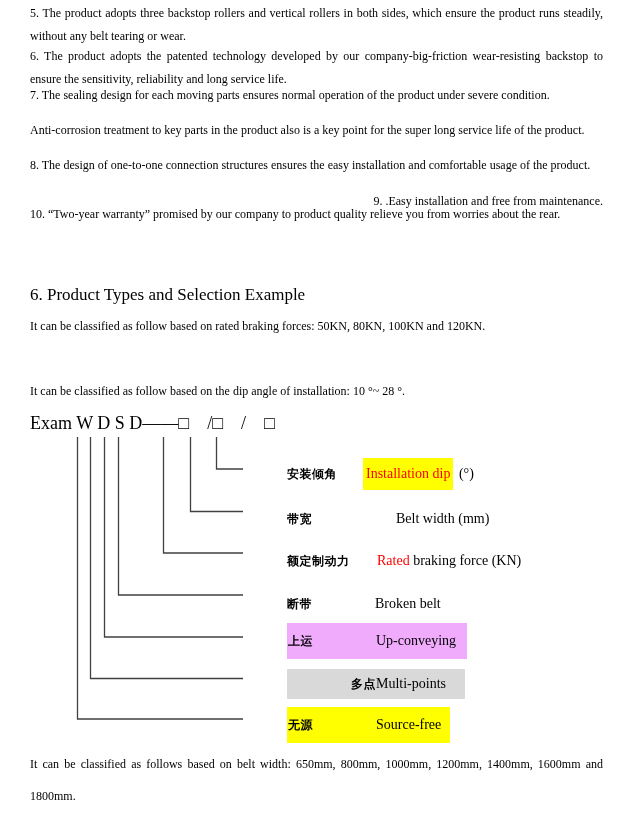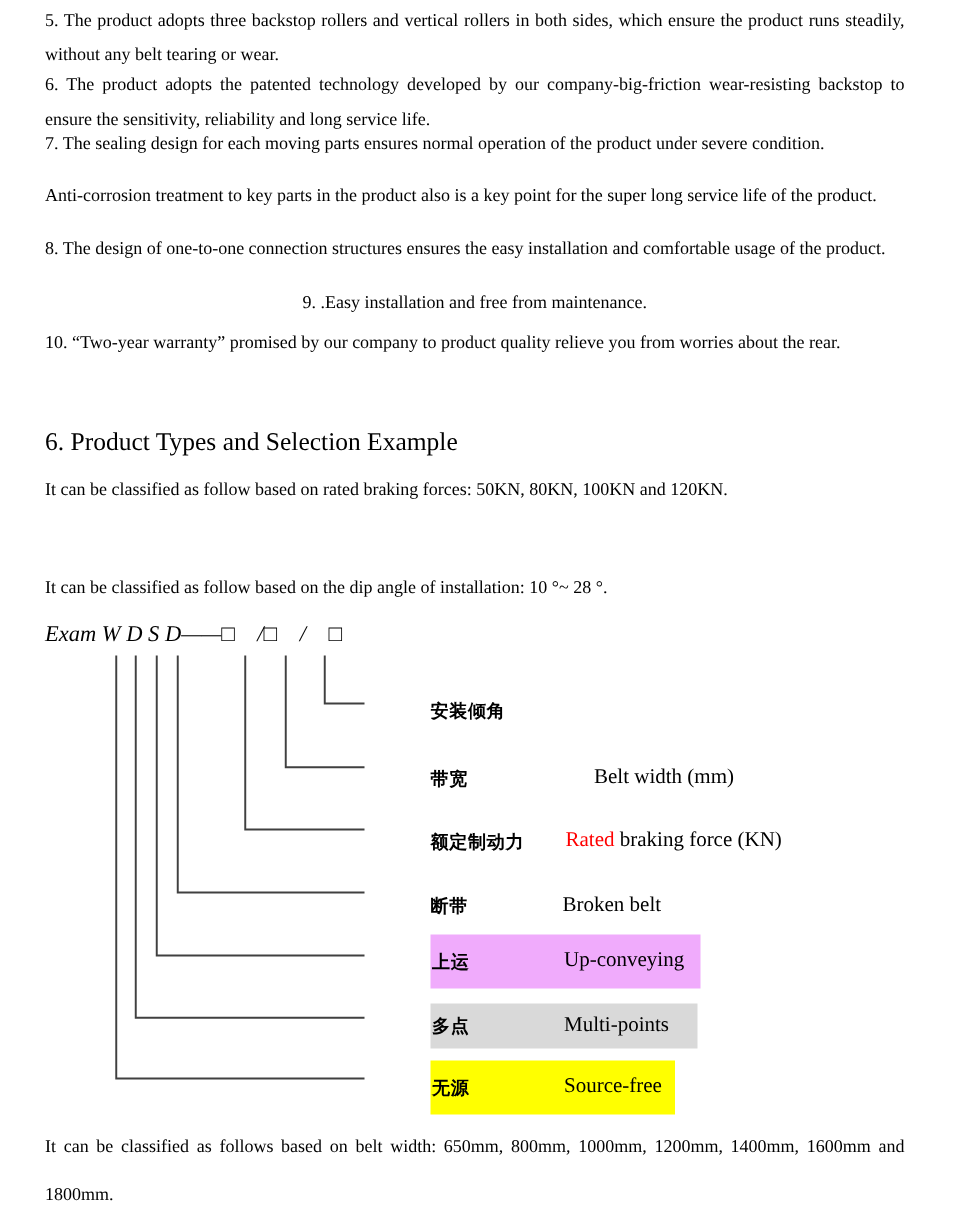--- a/index.html
+++ b/index.html
@@ -13,29 +13,29 @@
     text-align:justify; font-size:12px;
   }
   .lh22 { line-height:22.5px; }
   .lh17 { line-height:17.5px; }
   .lh32 { line-height:32px; }
   .p5  { top:2px; }
   .p6  { top:45px; }
   .p7  { top:87px; }
   .pac { top:122px; }
   .p8  { top:157px; }
-  .p9  { top:193px; text-align:center; }
-  .p10 { top:220px; }
+  .p9  { top:193px; text-align:right; }
+  .p10 { top:206px; }
   .heading { position:absolute; left:30px; top:287px; margin:0; font-size:17px; font-weight:normal; line-height:16px; }
   .pforces { top:310px; }
   .pdip    { top:375px; text-align:left; }
   .pwidth  { top:748px; }
   .exam-line {
-    position:absolute; left:30px; top:413px; font-size:15px;
-    line-height:20px; white-space:pre;font-style:italic;
+    position:absolute; left:30px; top:413px; font-size:18px;
+    line-height:20px; white-space:pre;
   }
   svg.connectors { position:absolute; left:0; top:0; pointer-events:none; }
   .row { position:absolute; display:flex; align-items:center; }
   .row .cn {
     flex:none; font-family:"Liberation Sans","DejaVu Sans",sans-serif;
     font-size:12px; font-weight:bold; letter-spacing:0.5px;
   }
   .row .en { font-size:14px; white-space:pre; }
   .r1 { left:287px; top:458px; height:32px; }
   .r1 .cn { width:76px; }
@@ -46,21 +46,21 @@
   .r1 .suffix { margin-left:2px; }
   .r2 { left:287px; top:505px; height:28px;gap:21px; }
   .r2 .cn { width:88px; }
   .r3 { left:287px; top:546px; height:30px; }
   .r3 .cn { width:90px; }
   .r3 .red { color:#FF0000; }
   .r4 { left:287px; top:589px; height:30px; }
   .r4 .cn { width:88px; }
   .r5 { left:287px; top:623px; height:36px; width:180px; background:#f0abfc; }
   .r5 .cn { width:88px; padding-left:1px; }
-  .r6 { left:287px; top:669px; height:30px; width:178px; background:#D9D9D9; }
+  .r6 { left:287px; top:669px; height:30px; width:178px; background:#D9D9D9;text-align:right; }
   .r6 .cn { width:88px; padding-left:1px; }
   .r7 { left:287px; top:707px; height:36px; width:163px; background:#FFFF00; }
   .r7 .cn { width:88px; padding-left:1px; }
 </style>
 </head>
 <body>
 
 <div>
 
   <p class="para lh22 p5">5. The product adopts three backstop rollers and vertical rollers in both sides, which ensure the product runs steadily, without any belt tearing or wear.</p>
@@ -84,20 +84,21 @@
       <path d="M163.5 437 V553 H243"></path>
       <path d="M118.5 437 V595 H243"></path>
       <path d="M104.5 437 V637 H243"></path>
       <path d="M90.5 437 V678.5 H243"></path>
       <path d="M77.5 437 V719 H243"></path>
     </g>
   </svg>
 
   <div class="row r1">
     <span class="cn">安装倾角</span>
+    <span class="en"><span class="en-hl">Installation dip</span><span class="suffix"> (°)</span></span>
   </div>
 
   <div class="row r2">
     <span class="cn">带宽</span>
     <span class="en">Belt width (mm)</span>
   </div>
 
   <div class="row r3">
     <span class="cn">额定制动力</span>
     <span class="en"><span class="red">Rated</span><span> braking force (KN)</span></span>

